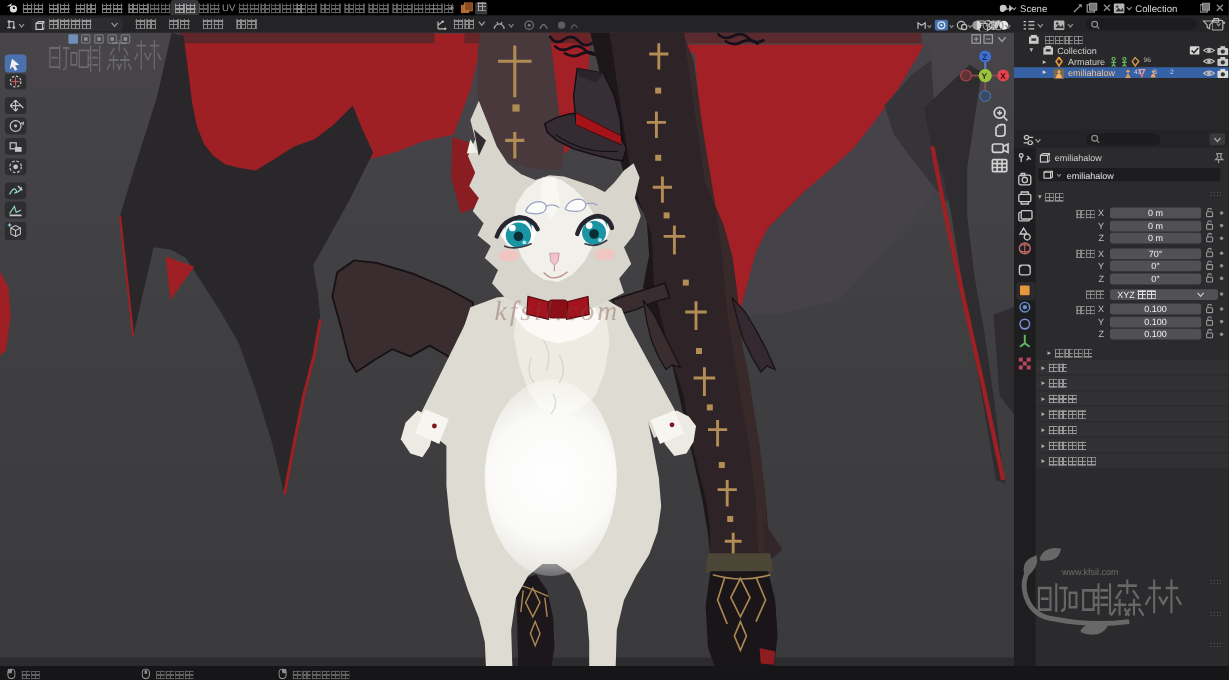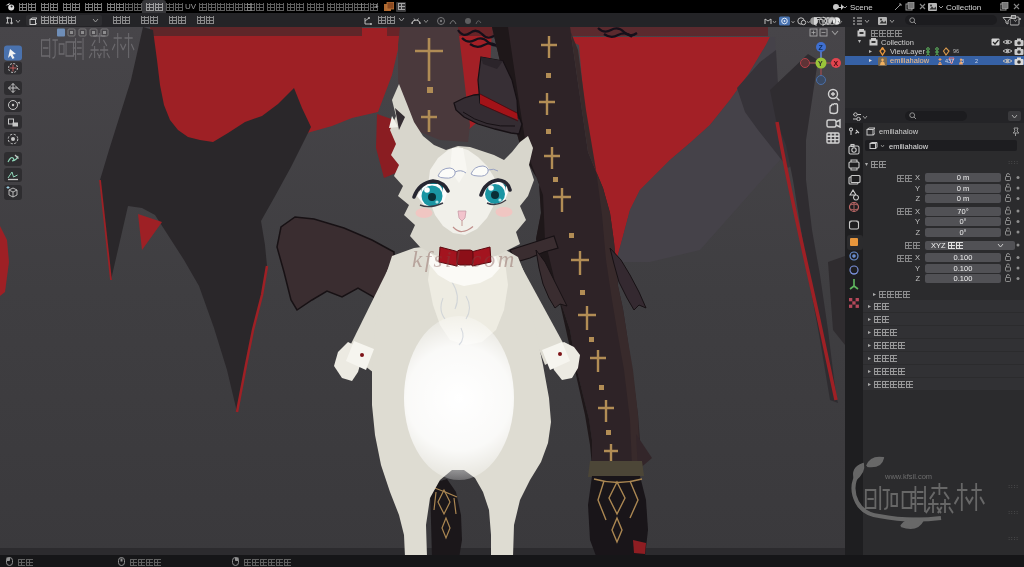--- a/index.html
+++ b/index.html
@@ -498,21 +498,21 @@
         <rect x="0.5" y="2" width="9" height="6" rx="1" fill="#c9c9c9"></rect>
         <rect x="3" y="0.5" width="4" height="2.5" fill="#c9c9c9"></rect>
         <circle cx="5" cy="5" r="1.8" fill="#333"></circle>
       </svg>
 
  <span class="abs" style="left:24px;top:19.5px;color:#b9b9b9;font-size:6px">▸</span>
  <svg class="abs" style="left:33px;top:20px" width="9" height="9">
         <path d="M4.5,1 L7,4 4.5,8 2,4 Z" fill="none" stroke="#e8963c" stroke-width="1.3"></path>
         <circle cx="4.5" cy="1.5" r="1.2" fill="#e8963c"></circle>
       </svg>
- <span class="abs" style="left:45px;top:19.5px;color:#d0d0d0">ViewLayer</span>
+ <span class="abs" style="left:45px;top:19.5px;color:#d0d0d0">Armature</span>
  <svg class="abs" style="left:80px;top:20px" width="30" height="9">
   <g stroke="#5fb85f" fill="none">
           <circle cx="3" cy="2" r="1.3"></circle>
           <path d="M3,3.5 v3 M1,5 h4 M1.5,8.5 l1.5,-2 1.5,2"></path>
           <circle cx="12" cy="2" r="1.3"></circle>
           <path d="M12,3.5 v3 M10,5 h4 M10.5,8.5 l1.5,-2 1.5,2"></path>
         </g>
   <path d="M21,1 L24,4 21,8 18.5,4 Z" fill="none" stroke="#d99a4e" stroke-width="1.1"></path>
  </svg>
  <span class="abs" style="left:108px;top:21px;color:#b9b9b9;font-size:5.5px">96</span>

